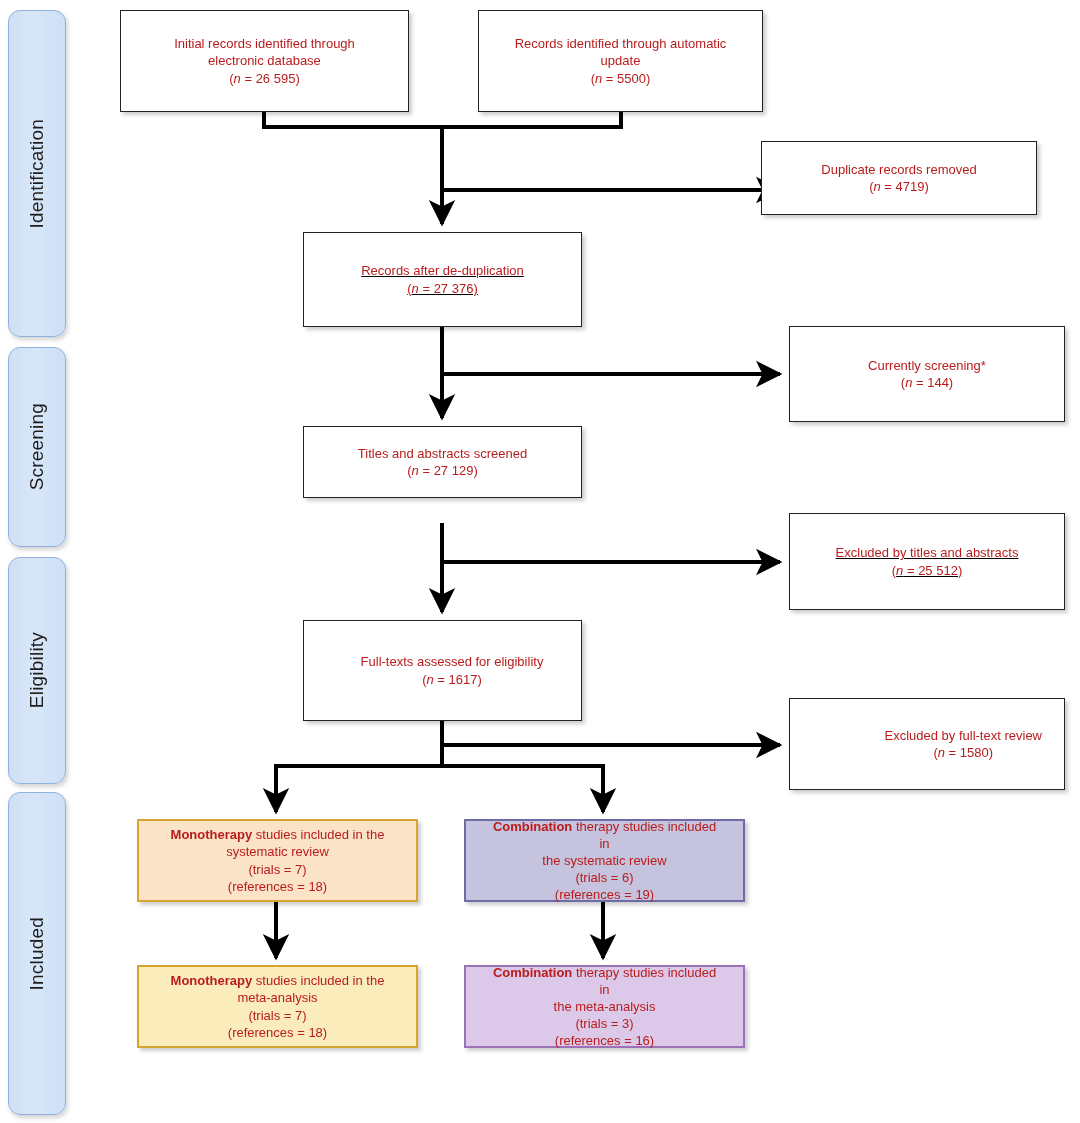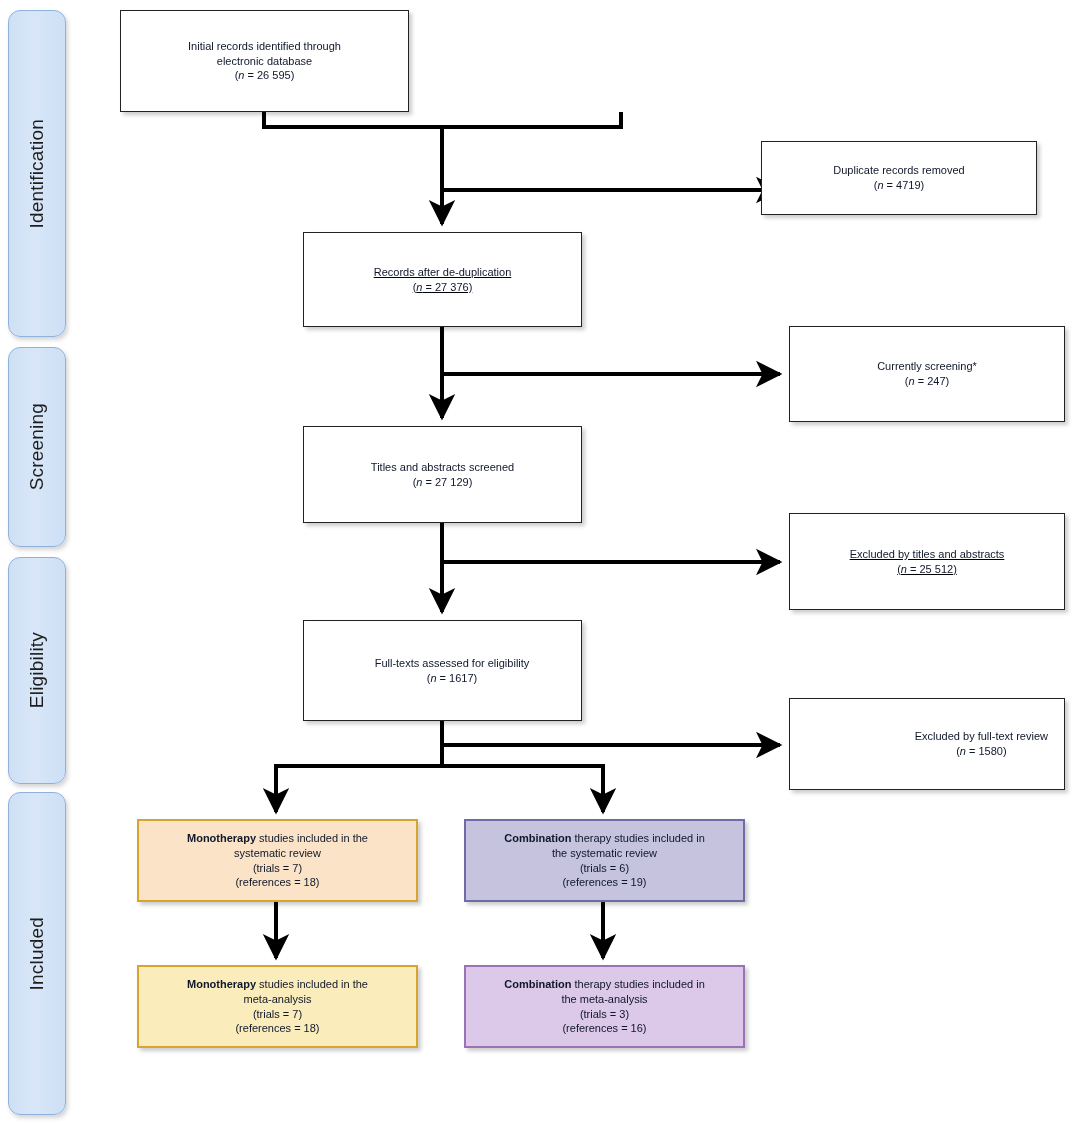--- a/index.html
+++ b/index.html
@@ -22,21 +22,21 @@
   }
 
   
   .nodebox{
     position:absolute;box-sizing:border-box;
     background:#ffffff;border:1.6px solid #222;
     box-shadow:3px 3px 4px rgba(0,0,0,.20);
     display:flex;align-items:center;justify-content:center;
     text-align:center;padding:4px 8px;
   }
-  .nodebox p{margin:8px;font-size:11px;line-height:1.32;color:#0f172a;}
+  .nodebox p{margin:14px;font-size:13px;line-height:1.32;color:#b91c1c;}
   .nodebox p .it{font-style:italic;}
   .nodebox p b{font-weight:bold;}
 
   .c-peach   {background:#fbe3c8;border:2px solid #d6a431;}
   .c-blueviol{background:#c5c3de;border:2px solid #6f6ba6;}
   .c-yellow  {background:#fbecbc;border:2px solid #d6a431;}
   .c-lavender{background:#dcc8e8;border:2px solid #9a72b5;}
 
   svg line, svg path, svg polygon{shape-rendering:geometricPrecision;}
 </style>
@@ -96,43 +96,50 @@
   </div>
 
   <div class="nodebox" style="left:120px;top:10px;width:289px;height:102px;">
     <p>
       <span>Initial records identified through</span><br>
       <span>electronic database</span><br>
       (<span class="it">n</span><span> = 26 595)</span>
     </p>
   </div>
 
+  <div class="nodebox" style="left:478px;top:10px;width:285px;height:102px;">
+    <p>
+      <span>Records identified through automatic</span><br>
+      <span>update</span><br>
+      (<span class="it">n</span><span> = 5500)</span>
+    </p>
+  </div>
 
   <div class="nodebox" style="left:761px;top:141px;width:276px;height:74px;">
     <p>
       <span>Duplicate records removed</span><br>
       (<span class="it">n</span><span> = 4719)</span>
     </p>
   </div>
 
   <div class="nodebox" style="left:303px;top:232px;width:279px;height:95px;text-decoration:underline;">
     <p>
       <span>Records after de-duplication</span><br>
       (<span class="it">n</span><span> = 27 376)</span>
     </p>
   </div>
 
   <div class="nodebox" style="left:789px;top:326px;width:276px;height:96px;">
     <p>
       <span>Currently screening*</span><br>
-      (<span class="it">n</span><span> = 247)</span>
-    </p>
-  </div>
-
-  <div class="nodebox" style="left:303px;top:426px;width:279px;height:97px;">
+      (<span class="it">n</span><span> = 144)</span>
+    </p>
+  </div>
+
+  <div class="nodebox" style="left:303px;top:426px;width:279px;height:72px;">
     <p>
       <span>Titles and abstracts screened</span><br>
       (<span class="it">n</span><span> = 27 129)</span>
     </p>
   </div>
 
   <div class="nodebox" style="left:789px;top:513px;width:276px;height:97px;text-decoration:underline;">
     <p>
       <span>Excluded by titles and abstracts</span><br>
       (<span class="it">n</span><span> = 25 512)</span>

